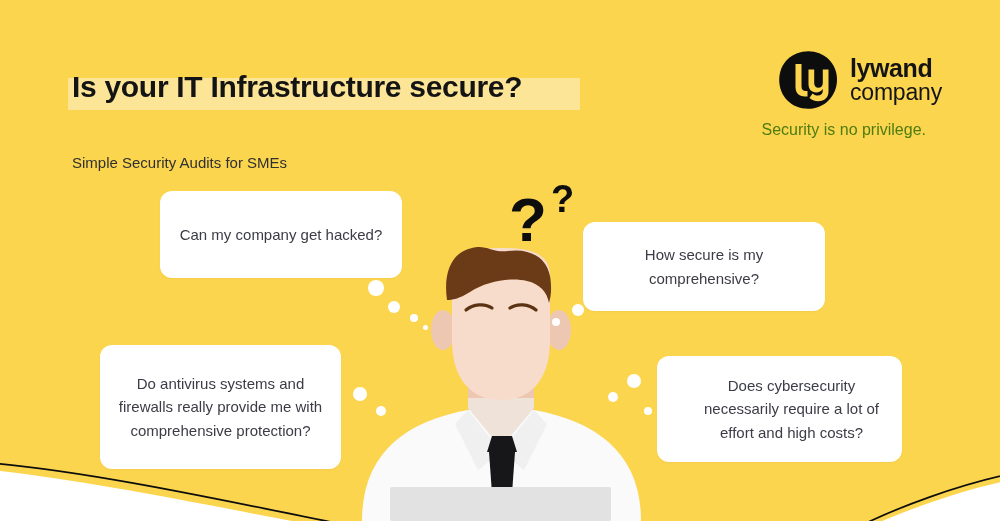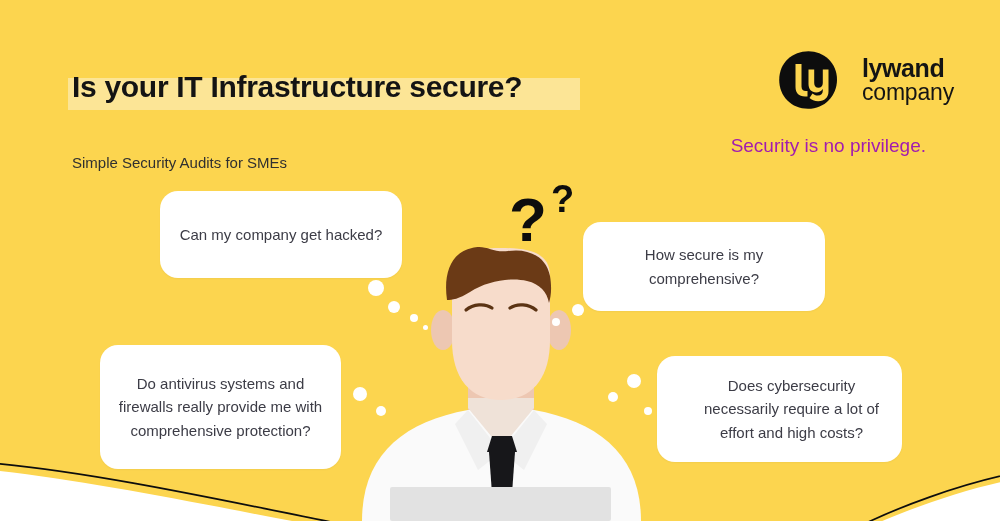--- a/index.html
+++ b/index.html
@@ -42,46 +42,46 @@
   .subtitle {
     position:absolute; left:72px; top:120px;
     font-size:15px; color:#303030;
     white-space:nowrap;
     margin-top:34px;
   }
 
   
   .logo {
     position:absolute; left:778px; top:50px;
-    display:flex; align-items:center; gap:24px;
+    display:flex; align-items:center; gap:12px;
   }
   .logo-mark {
     width:60px; height:60px;
     position:relative;
   }
   .logo-text {
     display:flex; flex-direction:column;
     line-height:1.02;
   }
   .logo-text .l1 {
     font-size:25px; font-weight:bold; color:#141414; letter-spacing:-0.4px;
   }
   .logo-text .l2 {
     font-size:23px; color:#141414; letter-spacing:-0.2px;
   }
   .tagline {
-    position:absolute; right:74px; top:135px;
-    font-size:19px; color:#a21caf; white-space:nowrap;
+    position:absolute; right:74px; top:121px;
+    font-size:16px; color:#4d7c0f; white-space:nowrap;
   }
 
   
   .bubble {
     position:absolute;
     background:#FFFFFF;
-    border-radius:18px;
+    border-radius:12px;
     color:#3C3C46;
     font-size:15px;
     line-height:1.55;
     text-align:center;
     display:flex; align-items:center; justify-content:center;
     padding:10px 16px;
     box-shadow:0 1px 2px rgba(0,0,0,0.04);
   }
   #bubble-0 { left:160px; top:191px; width:242px; height:87px; }
   #bubble-1 { left:583px; top:222px; width:242px; height:89px; }

